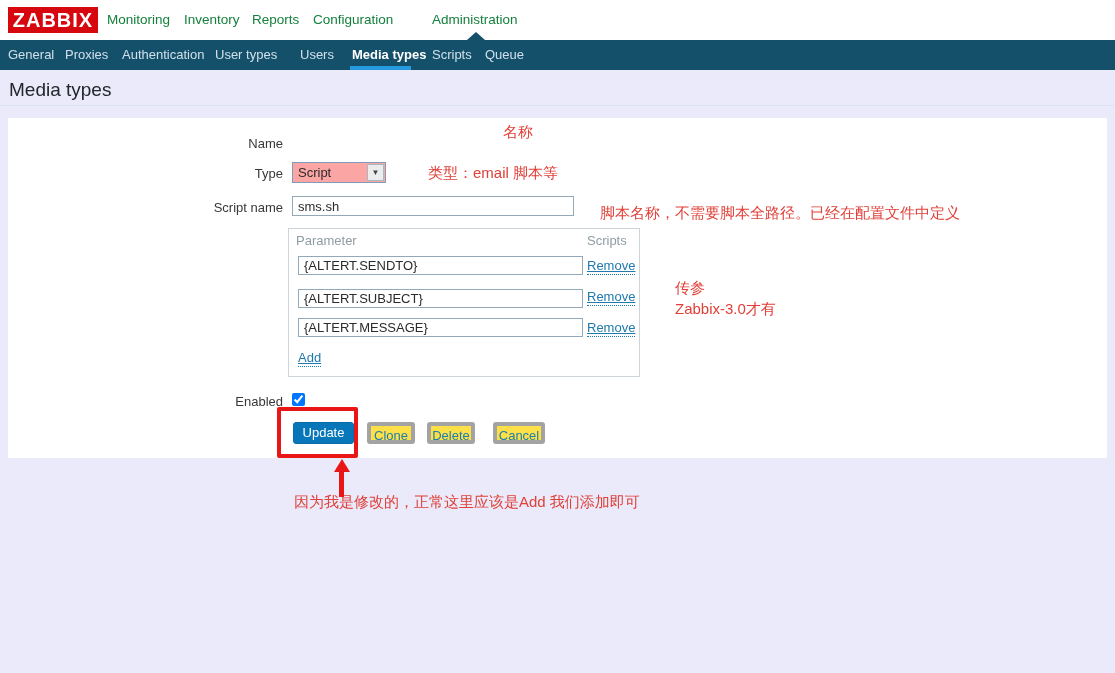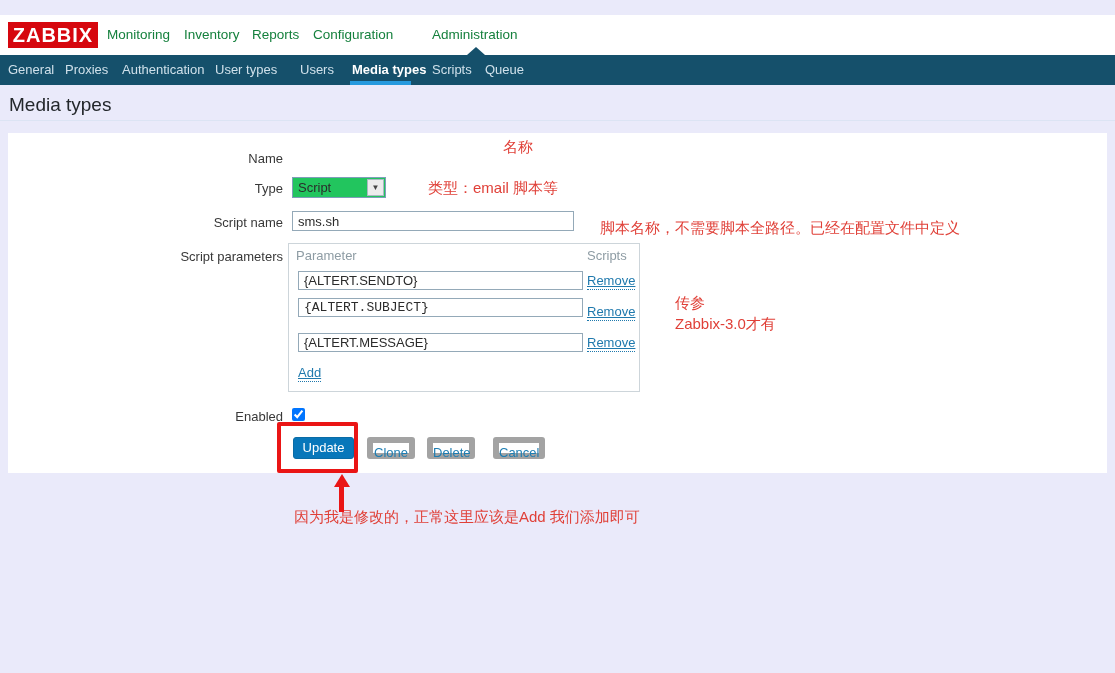--- a/index.html
+++ b/index.html
@@ -1,19 +1,19 @@
 <!DOCTYPE html>
 <html><head>
 <meta charset="utf-8">
 <style>
   * { margin:0; padding:0; box-sizing:border-box; }
   html,body { background:#eaeafa; }
   #screen {
     position:relative; width:1115px; height:559px; overflow:hidden;
-    background:#eaeafa; font-family:"Liberation Sans", sans-serif; color:#333;margin-top:15px;
+    background:#eaeafa; font-family:"Liberation Sans", sans-serif; color:#333;
   }
   
   .topbar { position:absolute; left:0; top:0; width:1115px; height:40px; background:#ffffff; }
   .logo {
     position:absolute; left:8px; top:7px; width:90px; height:26px;
     background:#d6070e; color:#ffffff; font-weight:bold; font-size:20px;
     text-align:center; line-height:26px; letter-spacing:1px;
   }
   .topmenu-item {
     position:absolute; top:0; height:40px; line-height:40px;
@@ -40,41 +40,41 @@
   .flabel {
     position:absolute; left:80px; width:203px; text-align:right;
     font-size:13px; color:#383838; white-space:nowrap;
   }
   .tinput {
     position:absolute; height:20px; border:1px solid #94a9b8; background:#fff;
     font-family:"Liberation Sans", sans-serif; font-size:13px; color:#2b2b2b; padding:1px 5px;
   }
   .selectbox {
     position:absolute; left:292px; top:162px; width:94px; height:21px;
-    border:1px solid #7f9db9; background:#22c55e;
+    border:1px solid #7f9db9; background:#fca5a5;
   }
   .selectbox .sel-value { position:absolute; left:5px; top:0; line-height:19px; font-size:13px; color:#2b2b2b; }
   .sel-btn {
     position:absolute; right:1px; top:1px; width:17px; height:17px;
     background:#ececec; border:1px solid #aab8c2; text-align:center; cursor:pointer;
   }
   .sel-btn span { font-size:8px; color:#444; line-height:15px; display:block; }
   .params-box { position:absolute; left:288px; top:228px; width:352px; height:149px; border:1px solid #cdd5da; background:#fff; }
   .col-head { position:absolute; top:233px; font-size:13px; color:#8e9ca4; }
   .zlink {
     position:absolute; font-size:13px; color:#1f79ad; text-decoration:underline;
     border-bottom:1px dotted #1f79ad; cursor:pointer; padding-bottom:1px;
   }
   .enabled-check { position:absolute; left:292px; top:393px; width:13px; height:13px; cursor:pointer; }
   .btn {
     position:absolute; top:422px; height:22px; border-radius:3px; font-family:"Liberation Sans", sans-serif;
     font-size:13px; text-align:center; cursor:pointer; line-height:20px;
   }
   .btn-primary { background:#0877ba; border:1px solid #0a6ca6; color:#ffffff; }
-  .btn-sec { background:#ffffff; border:6px solid #a3a3a3; color:#1d7db2; }
+  .btn-sec { background:#fde047; border:4px solid #a3a3a3; color:#1d7db2; }
   
   .rnote { position:absolute; color:#e04038; font-size:15px; white-space:nowrap; }
   .hl-rect {
     position:absolute; left:277px; top:407px; width:81px; height:51px;
     border:4px solid #ea1515; border-radius:2px;
   }
   .arrow-head {
     position:absolute; left:334px; top:459px; width:0; height:0;
     border-left:8px solid transparent; border-right:8px solid transparent;
     border-bottom:13px solid #ea1515;
@@ -123,29 +123,28 @@
   <div class="selectbox">
     <div class="sel-value">Script</div>
     <div class="sel-btn">
       <span>▼</span>
     </div>
   </div>
 
   <div class="flabel" style="top:200px">Script name</div>
   <input class="tinput" style="left: 292px; top: 196px; width: 282px;" type="text" value="sms.sh">
 
-  <div class="flabel" style="top:234px">Script parameters</div>
   <div class="params-box"></div>
   <div class="col-head" style="left:296px">Parameter</div>
   <div class="col-head" style="left:587px">Scripts</div>
 
   <input class="tinput" style="left: 298px; top: 256px; width: 285px; height: 19px;" type="text" value="{ALTERT.SENDTO}">
   <div class="zlink" style="left:587px; top:258px;">Remove</div>
 
-  <input class="tinput" style="left: 298px; top: 283px; width: 285px; height: 19px; font-family: Liberation Mono, monospace;" type="text" value="{ALTERT.SUBJECT}">
+  <input class="tinput" style="left: 298px; top: 289px; width: 285px; height: 19px;" type="text" value="{ALTERT.SUBJECT}">
   <div class="zlink" style="left:587px; top:289px;">Remove</div>
 
   <input class="tinput" style="left: 298px; top: 318px; width: 285px; height: 19px;" type="text" value="{ALTERT.MESSAGE}">
   <div class="zlink" style="left:587px; top:320px;">Remove</div>
 
   <div class="zlink" style="left:298px; top:350px;">Add</div>
 
   <div class="flabel" style="top:394px">Enabled</div>
   <input class="enabled-check" type="checkbox" checked="checked" style="">
 

